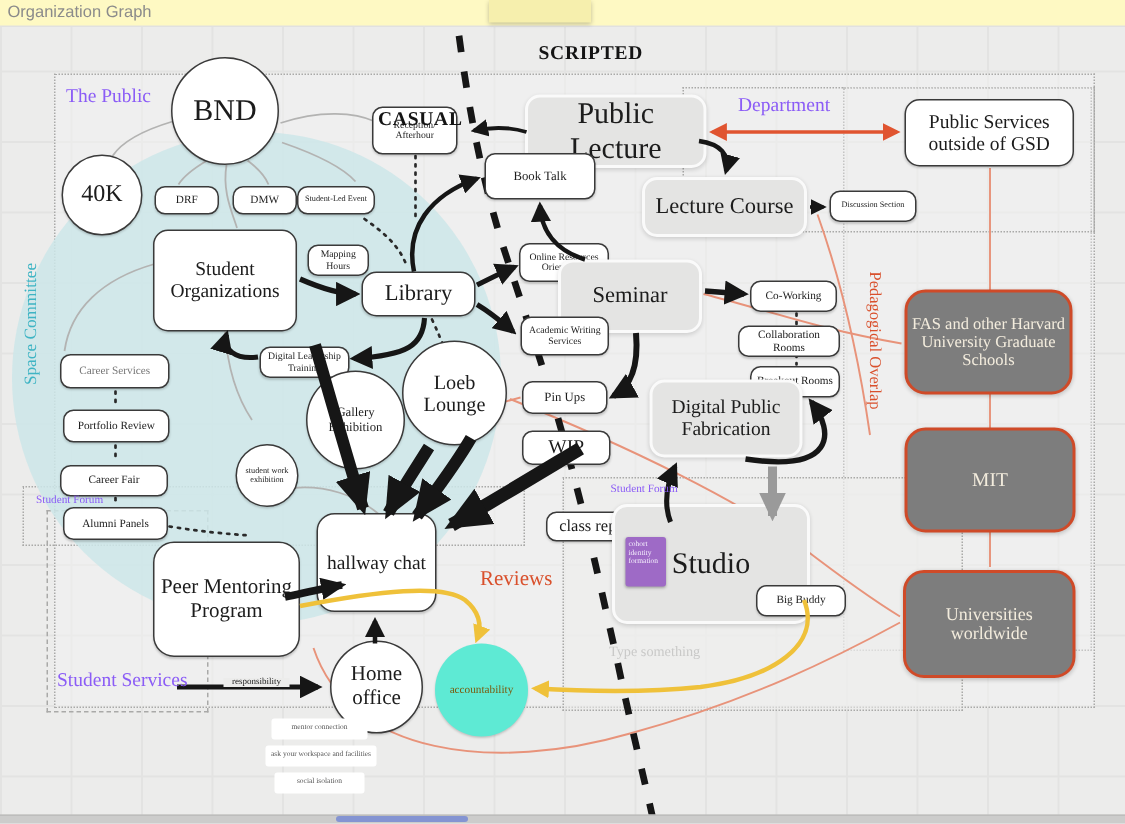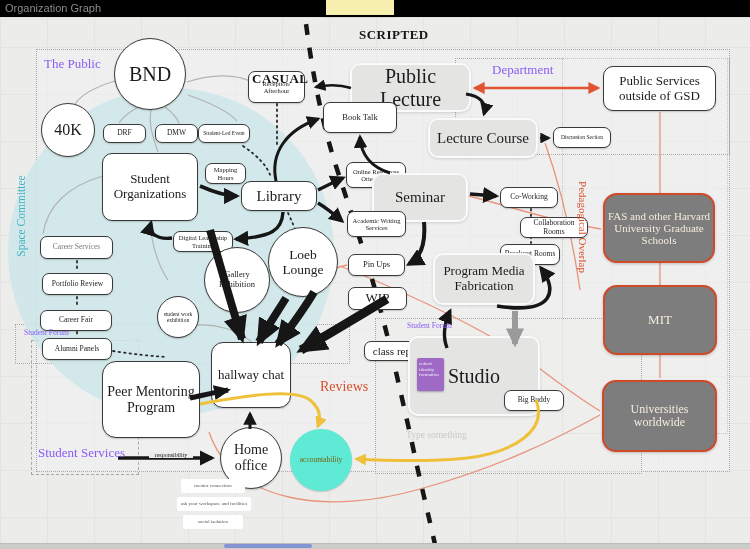--- a/index.html
+++ b/index.html
@@ -3,21 +3,21 @@
 <meta charset="utf-8">
 <style>
   html,body{margin:0;padding:0;background:#dcdcdc;}
   #app{position:relative;width:750px;height:549px;overflow:hidden;
        background:#ececeb;font-family:"Liberation Serif",serif;}
   #grid{position:absolute;inset:0;z-index:0;
     background-image:linear-gradient(to right,#e3e3e2 1px,transparent 1px),
                      linear-gradient(to bottom,#e3e3e2 1px,transparent 1px);
     background-size:47px 47px;}
   
-  #topbar{position:absolute;left:0;top:0;width:750px;height:17px;background:#000000;
+  #topbar{position:absolute;left:0;top:0;width:750px;height:17px;background:#fef9c3;
     border-bottom:1px solid #e1e1e0;z-index:10;font-family:"Liberation Sans",sans-serif;}
   #topbar .t{position:absolute;left:5px;top:2px;font-size:11px;color:#8b8b8b;}
   #sticky-top{position:absolute;left:326px;top:0;width:68px;height:15px;background:#f6efad;
     box-shadow:0 1px 3px rgba(0,0,0,.25);z-index:11;}
   #bottombar{position:absolute;left:0;top:543px;width:750px;height:6px;background:#cccccb;
     border-top:1px solid #bdbdbc;z-index:10;}
   #hthumb{position:absolute;left:224px;top:544px;width:88px;height:4px;background:#8494d2;border-radius:2px;z-index:11;}
   
   .region{position:absolute;border:1px dotted #a9a9a8;z-index:1;}
   .region.lite{border-color:#c4c4c3;}
@@ -156,40 +156,40 @@
     </div>
   <div class="n gray t15" style="left:372px;top:173px;width:96px;height:49px;">
       <span>Seminar</span>
     </div>
   <div class="n t6" style="left:347px;top:211px;width:59px;height:26px;">
       <span>Academic Writing Services</span>
     </div>
   <div class="n t7" style="left:500px;top:187px;width:58px;height:21px;">
       <span>Co-Working</span>
     </div>
-  <div class="n t7" style="left:492px;top:217px;width:68px;height:21px;margin-left:28px;">
+  <div class="n t7" style="left:492px;top:217px;width:68px;height:21px;">
       <span>Collaboration Rooms</span>
     </div>
   <div class="n t7" style="left:500px;top:244px;width:60px;height:21px;">
       <span>Breakout Rooms</span>
     </div>
   <div class="n t6" style="left:173px;top:231px;width:60px;height:21px;">
       <span>Digital Leadership Training</span>
     </div>
   <div class="n circ" style="left:268px;top:227px;width:70px;height:70px;font-size:13.5px;">
       <span>Loeb Lounge</span>
     </div>
   <div class="n t8" style="left:348px;top:254px;width:57px;height:22px;">
       <span>Pin Ups</span>
     </div>
   <div class="n t13" style="left:348px;top:287px;width:59px;height:23px;">
       <span>WIP</span>
     </div>
   <div class="n gray t13" style="left:433px;top:253px;width:102px;height:52px;">
-      <span>Program Media Fabrication</span>
+      <span>Digital Public Fabrication</span>
     </div>
   <div class="n circ t8" style="left:204px;top:247px;width:66px;height:66px;border-width:1px;">
       <span>Gallery Exhibition</span>
     </div>
   <div class="n circ t5" style="left:157px;top:296px;width:42px;height:42px;border-width:1px;">
       <span>student work exhibition</span>
     </div>
   <div class="n t13" style="left:211px;top:342px;width:80px;height:66px;border-radius:12px;border-width:1.6px;">
       <span>hallway chat</span>
     </div>

